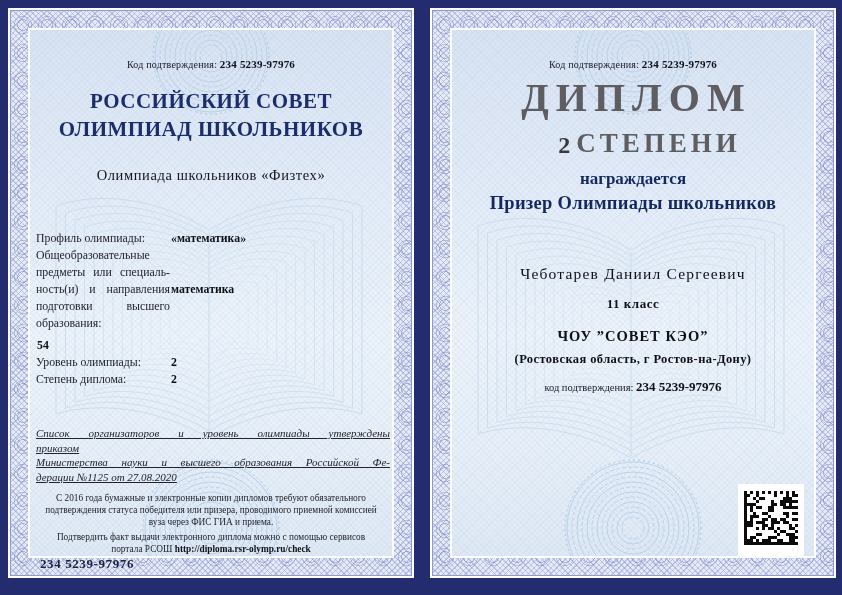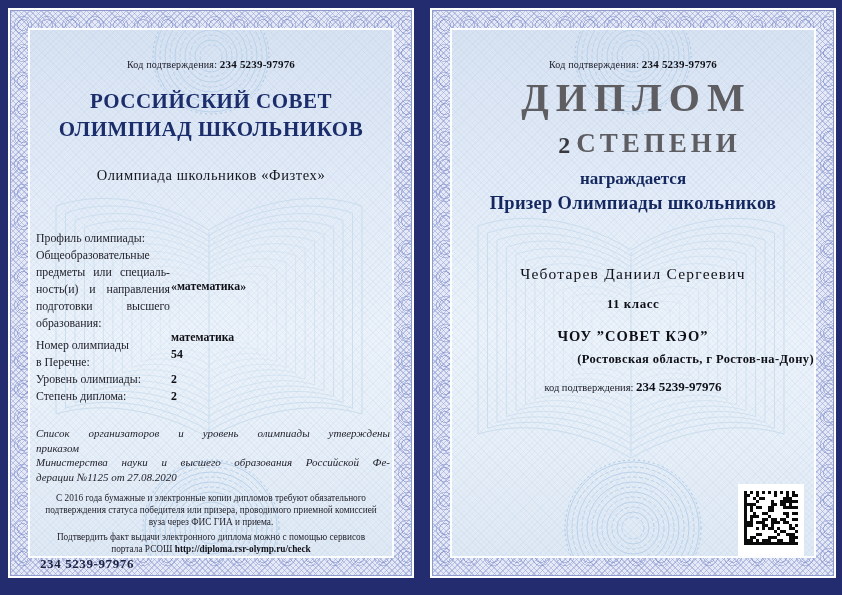--- a/index.html
+++ b/index.html
@@ -37,41 +37,41 @@
 
   
   .org-title{font-weight:bold;color:#1b2d6b;font-size:21px;line-height:28px;letter-spacing:.5px;}
   .olympiad-name{font-weight:normal;color:#15151c;font-size:14.5px;letter-spacing:.6px;}
   .details{position:absolute;left:6px;right:4px;font-size:11.8px;line-height:17px;color:#23232c;}
   .details .row{position:relative;}
   .details .lab{width:134px;}
   .details .lab .ln{text-align:justify;}
   .details .lab .ln.j{text-align-last:justify;}
   .details .val{font-weight:bold;color:#0f0f16;}
-  .details .val.abs{position:absolute;left:135px;top:0;margin-top:48px;}
+  .details .val.abs{position:absolute;left:135px;top:0;}
   .details .row.flexrow{display:flex;align-items:center;}
   .details .row.flexrow .val{margin-left:1px;text-align:right;}
   .details .gap{height:5px;}
-  .order-note{position:absolute;left:6px;right:2px;font-style:italic;font-size:11px;line-height:14.5px;color:#23232c;}
+  .order-note{position:absolute;left:6px;right:2px;font-style:italic;font-size:11px;line-height:14.5px;color:#23232c;text-decoration:underline;}
   .order-note .ln.j{text-align:justify;text-align-last:justify;}
   .footnote{font-size:9.3px;line-height:12px;color:#23232c;}
   .footnote b{color:#101018;margin-top:16px;}
   .bottom-code{position:absolute;left:32px;bottom:6px;font-weight:bold;font-size:13px;letter-spacing:.6px;color:#1c2342;}
 
   
   .diploma-word{font-weight:bold;color:#5d5d62;font-size:40px;line-height:44px;letter-spacing:7px;text-indent:7px;}
   .degree-line{color:#5d5d62;padding-left:33px;}
   .degree-num{font-weight:bold;font-size:24px;color:#39393d;letter-spacing:2px;vertical-align:-1px;}
   .degree-word{font-weight:bold;font-size:27px;letter-spacing:4px;}
   .award-label{font-weight:bold;color:#14285f;font-size:17px;}
   .award-status{font-weight:bold;color:#14285f;font-size:18.5px;letter-spacing:.3px;}
   .recipient-name{font-weight:normal;color:#0f0f16;font-size:15.5px;letter-spacing:1.2px;}
   .recipient-grade{font-weight:bold;color:#0f0f16;font-size:13px;letter-spacing:.5px;}
   .recipient-school{font-weight:bold;color:#0f0f16;font-size:14.5px;letter-spacing:1px;}
-  .recipient-location{font-weight:bold;color:#0f0f16;font-size:12.5px;letter-spacing:.4px;text-align:right;}
+  .recipient-location{font-weight:bold;color:#0f0f16;font-size:12.5px;letter-spacing:.4px;}
   .code-bottom{font-size:10.5px;color:#20202a;}
   .code-bottom b{font-size:13px;color:#101018;}
   .barcode-box{position:absolute;right:10px;bottom:0;width:66px;height:72px;background:#fff;}
   .barcode-box svg{position:absolute;left:6px;top:7px;}
 </style>
 </head>
 <body>
 
 <div id="stage">
 
@@ -147,24 +147,20 @@
             <div class="ln">Общеобразовательные</div>
             <div class="ln j">предметы или специаль-</div>
             <div class="ln j">ность(и) и направления</div>
             <div class="ln j">подготовки высшего</div>
             <div class="ln">образования:</div>
           </div>
           <span class="val abs" style="top:34px">математика</span>
         </div>
         <div class="gap"></div>
         <div class="row flexrow">
-          <div class="lab">
-            <div class="ln">Номер олимпиады</div>
-            <div class="ln">в Перечне:</div>
-          </div>
           <span class="val">54</span>
         </div>
         <div class="row flexrow">
           <div class="lab">Уровень олимпиады:</div>
           <span class="val">2</span>
         </div>
         <div class="row flexrow">
           <div class="lab">Степень диплома:</div>
           <span class="val">2</span>
         </div>

